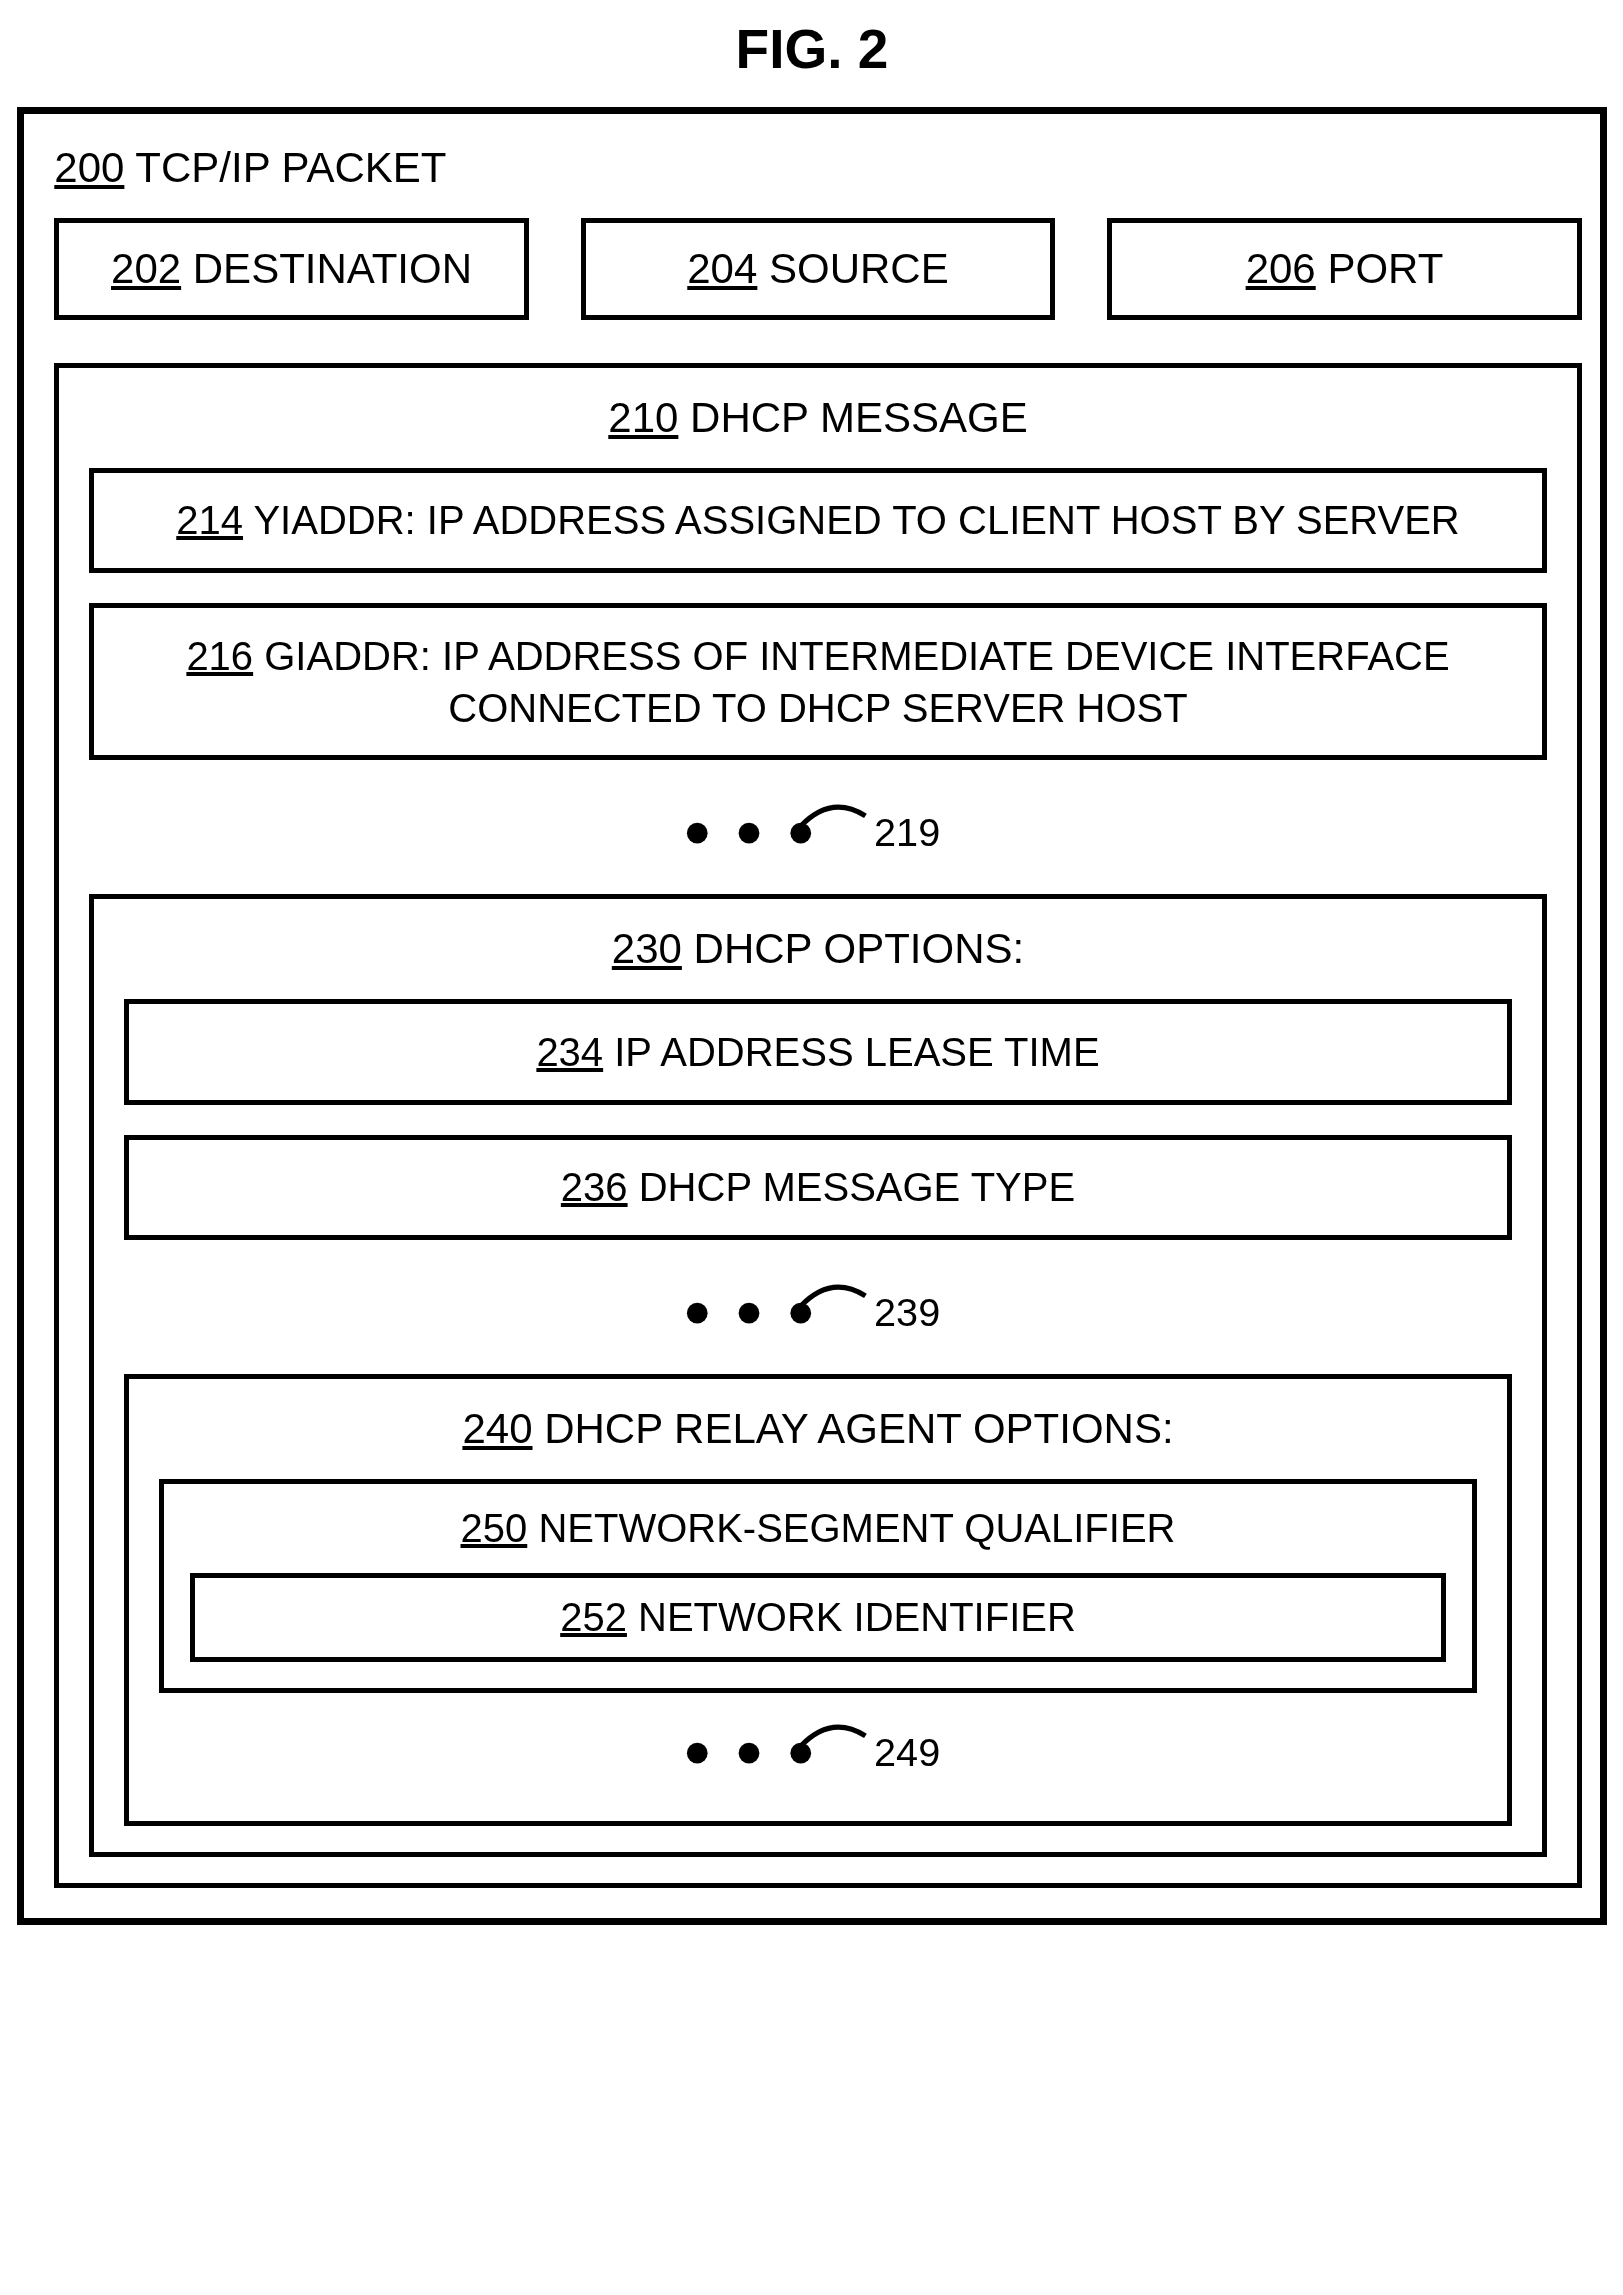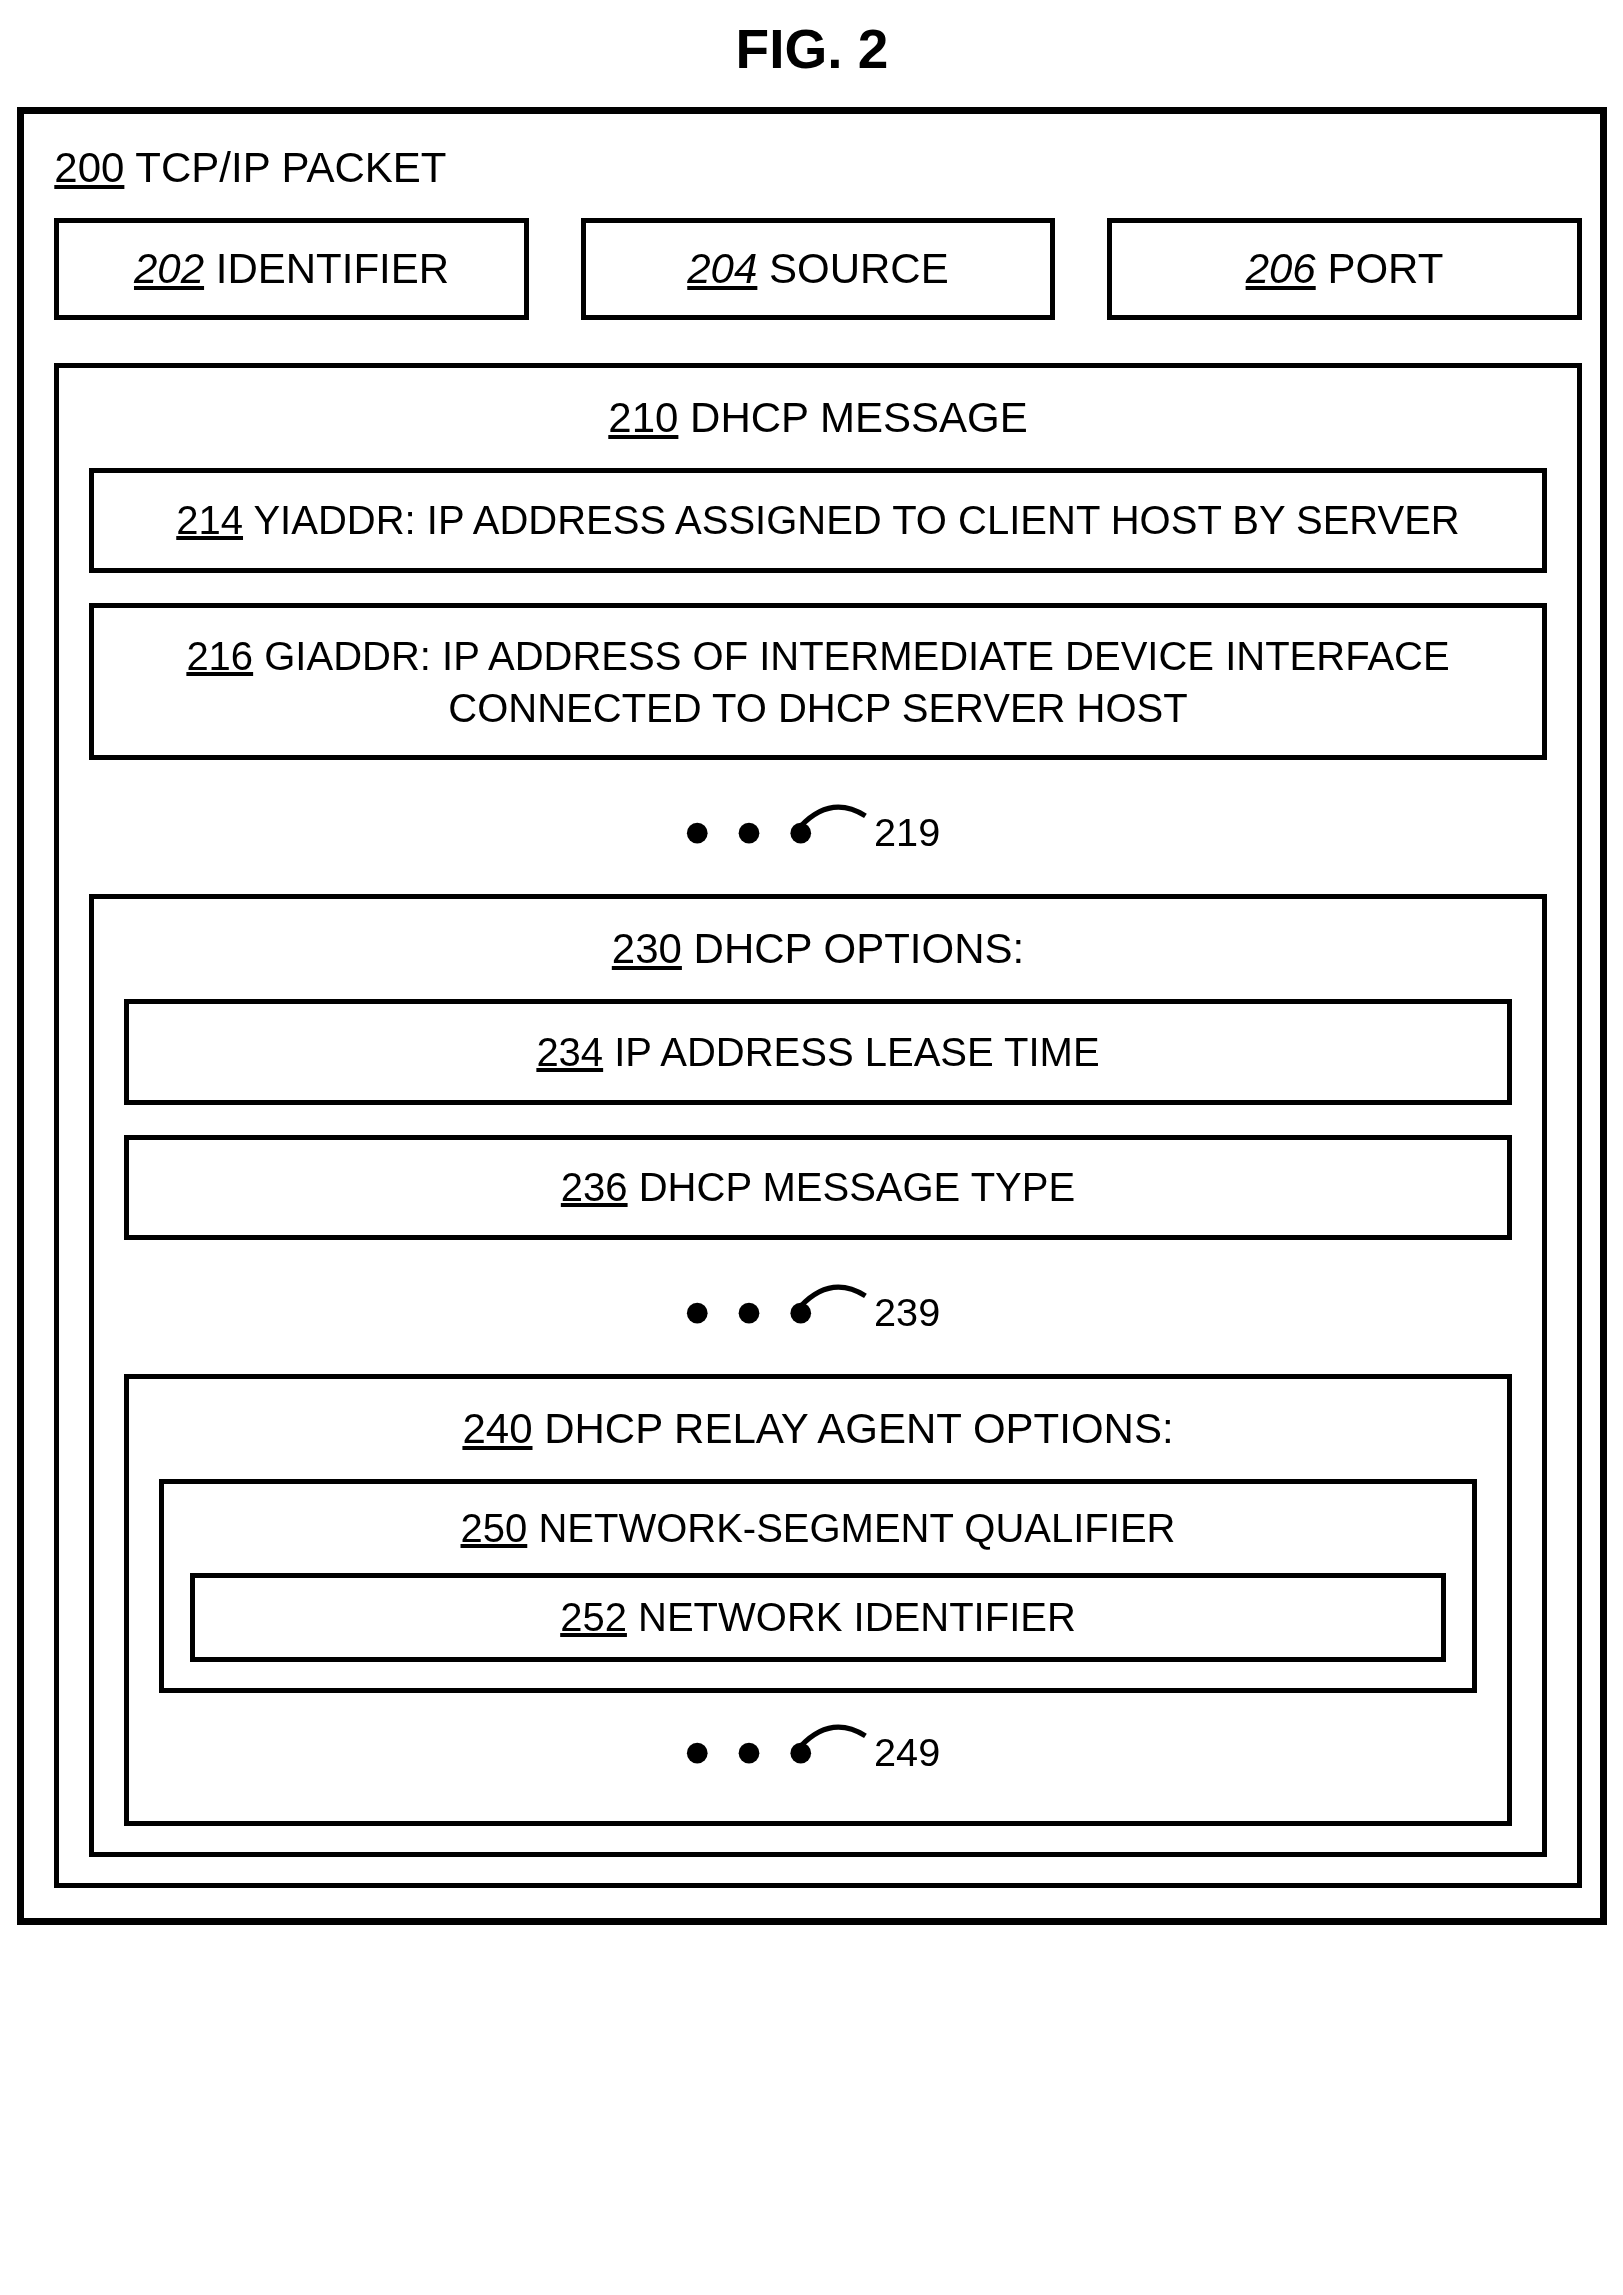--- a/index.html
+++ b/index.html
@@ -38,21 +38,20 @@
     }
     .row3 .cell {
       border: 5.2px solid #000;
       padding: 21.7px 35px;
       text-align: center;
       font-size: 42px;
       flex: 1;
     }
     .row3 .cell .num {
       text-decoration: underline;
-      font-style: italic;
     }
     .inner-box {
       border: 5.2px solid #000;
       padding: 26px 30px;
     }
     .field {
       border: 5.2px solid #000;
       padding: 21.7px 26px;
       text-align: center;
       font-size: 40px;
@@ -113,21 +112,21 @@
 
 <div class="outer-box">
   <div class="header-label">
     <span class="num">200</span>
     <span>TCP/IP PACKET</span>
   </div>
 
   <div class="row3">
     <div class="cell">
       <span class="num">202</span>
-      <span>IDENTIFIER</span>
+      <span>DESTINATION</span>
     </div>
     <div class="cell">
       <span class="num">204</span>
       <span>SOURCE</span>
     </div>
     <div class="cell">
       <span class="num">206</span>
       <span>PORT</span>
     </div>
   </div>

